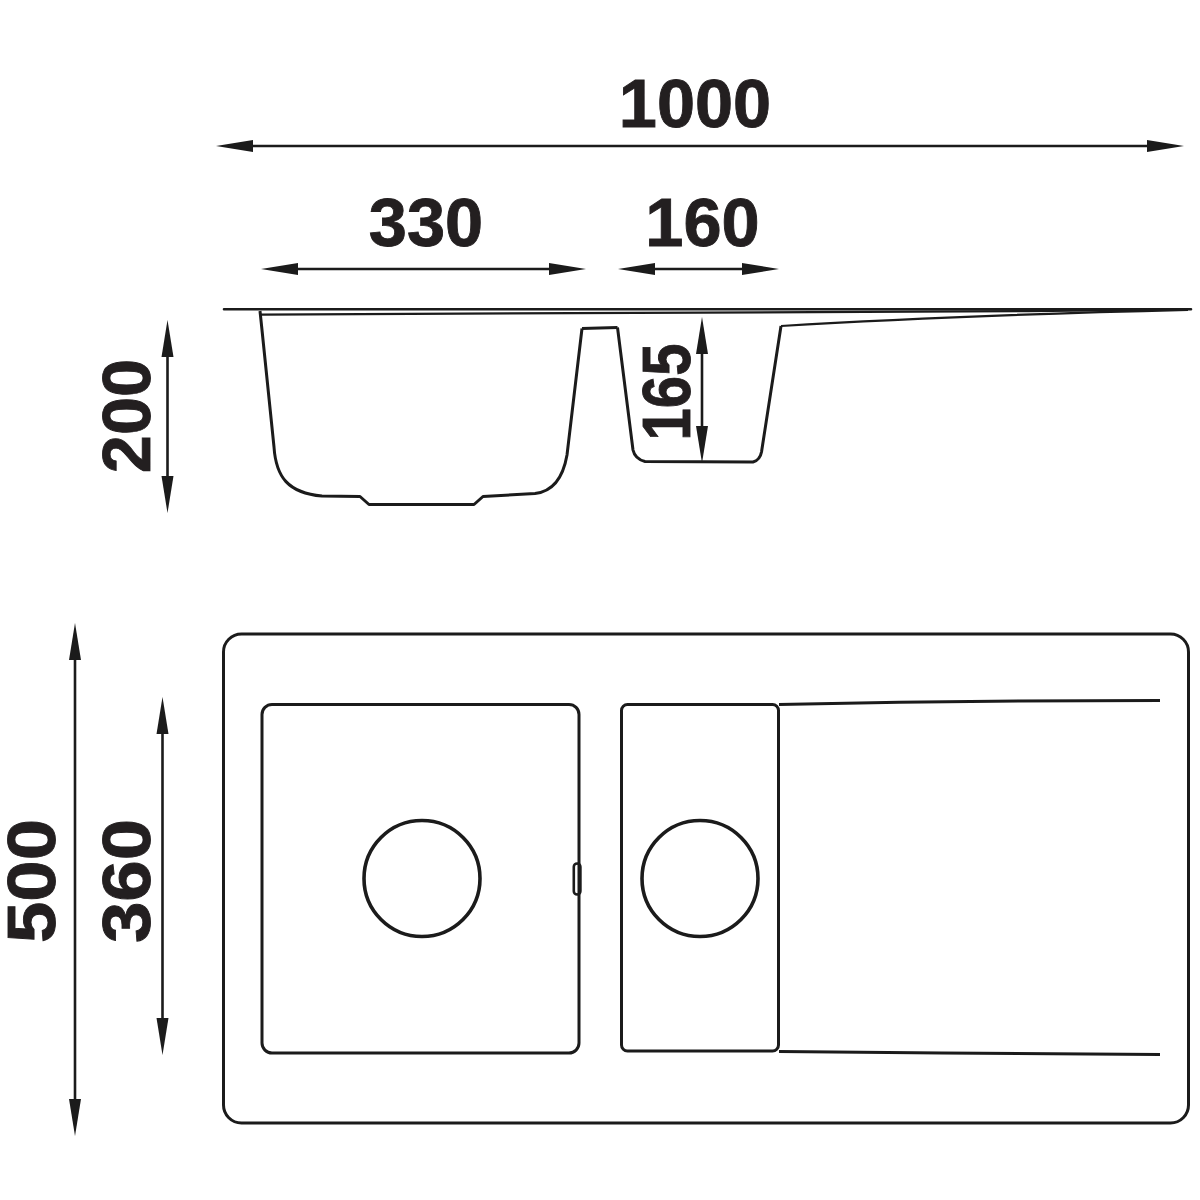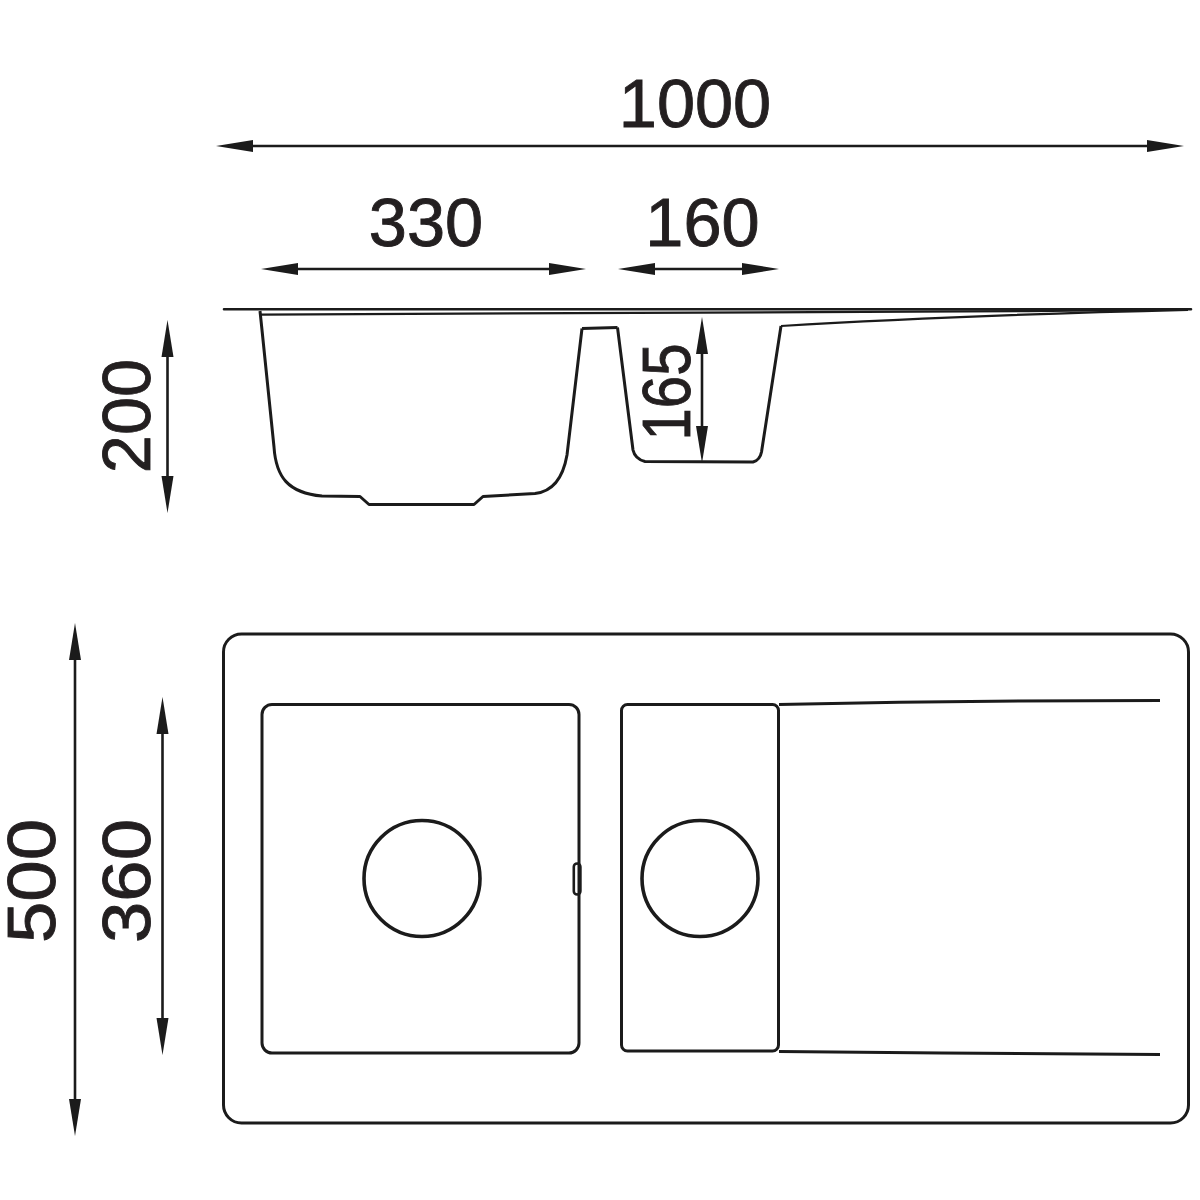--- a/index.html
+++ b/index.html
@@ -1,16 +1,16 @@
 <!DOCTYPE html>
 <html><head>
 <meta charset="utf-8">
 <style>
   html,body{margin:0;padding:0;background:#ffffff;}
-  .wrap{width:1200px;height:1136px;position:relative;background:#ffffff;}
+  .wrap{width:1200px;height:1136px;position:relative;background:#ffffff;font-weight:bold;}
   text{font-family:"Liberation Sans",sans-serif;fill:#231f20;stroke:#231f20;stroke-width:0.9;}
 </style>
 </head>
 <body>
 <div class="wrap">
 <svg width="1200" height="1200" viewBox="0 0 1200 1200" xmlns="http://www.w3.org/2000/svg">
 
   <rect x="0" y="0" width="1200" height="1200" fill="#ffffff"></rect>
 
   <text x="695" y="127" font-size="68.5" text-anchor="middle">1000</text>

